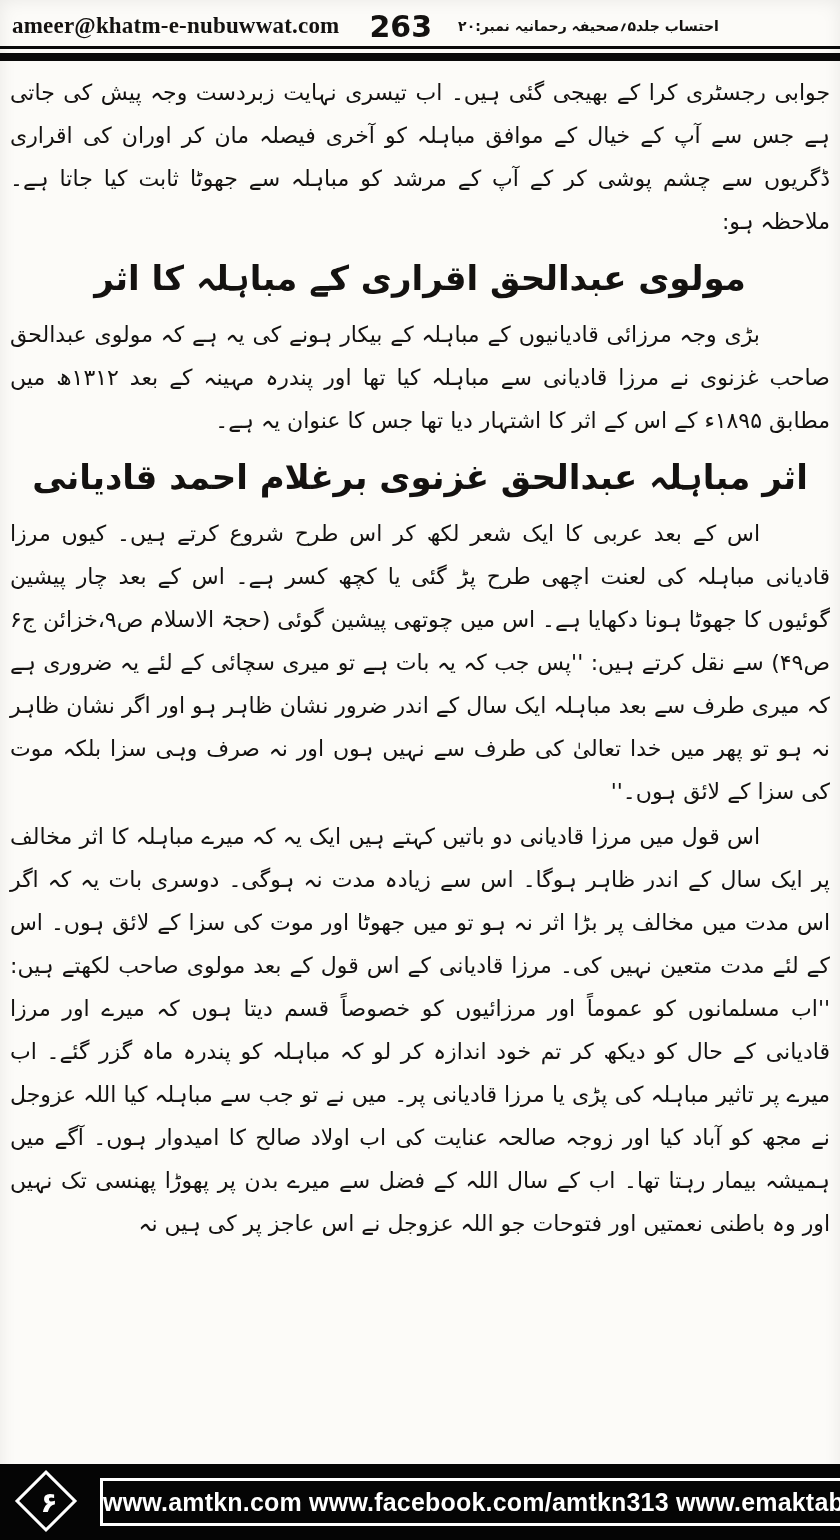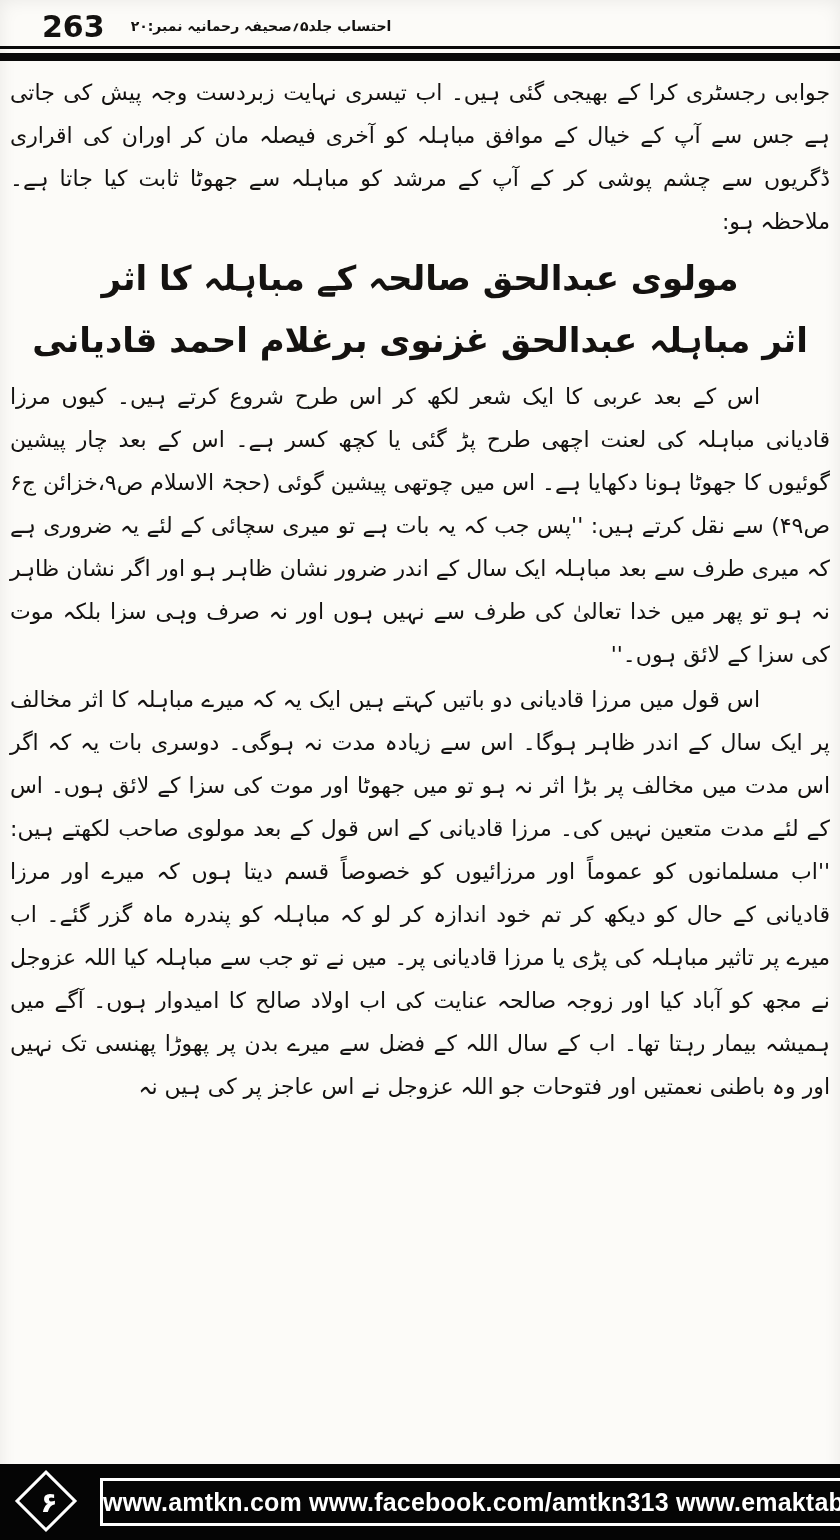--- a/index.html
+++ b/index.html
@@ -110,32 +110,34 @@
     white-space: nowrap; direction: ltr;
     font-family: "Liberation Sans", sans-serif;
   }
 </style>
 </head>
 <body>
 
 <div class="page">
 
   <header class="header">
+    <div class="h-email">ameer@khatm-e-nubuwwat.com</div>
     <div class="h-num">263</div>
     <div class="h-title">احتساب جلد۵؍صحیفہ رحمانیہ نمبر:۲۰</div>
   </header>
 
   <div class="rule">
     <div class="rule-thin"></div>
     <div class="rule-thick"></div>
   </div>
 
   <main class="body">
     <p class="para no-indent">جوابی رجسٹری کرا کے بھیجی گئی ہیں۔ اب تیسری نہایت زبردست وجہ پیش کی جاتی ہے جس سے آپ کے خیال کے موافق مباہلہ کو آخری فیصلہ مان کر اوران کی اقراری ڈگریوں سے چشم پوشی کر کے آپ کے مرشد کو مباہلہ سے جھوٹا ثابت کیا جاتا ہے۔ ملاحظہ ہو:</p>
-    <h1 class="heading">مولوی عبدالحق صالحہ کے مباہلہ کا اثر</h1>
+    <h1 class="heading">مولوی عبدالحق اقراری کے مباہلہ کا اثر</h1>
+    <p class="para">بڑی وجہ مرزائی قادیانیوں کے مباہلہ کے بیکار ہونے کی یہ ہے کہ مولوی عبدالحق صاحب غزنوی نے مرزا قادیانی سے مباہلہ کیا تھا اور پندرہ مہینہ کے بعد ۱۳۱۲ھ میں مطابق ۱۸۹۵ء کے اس کے اثر کا اشتہار دیا تھا جس کا عنوان یہ ہے۔</p>
     <h1 class="heading">اثر مباہلہ عبدالحق غزنوی برغلام احمد قادیانی</h1>
     <p class="para">اس کے بعد عربی کا ایک شعر لکھ کر اس طرح شروع کرتے ہیں۔ کیوں مرزا قادیانی مباہلہ کی لعنت اچھی طرح پڑ گئی یا کچھ کسر ہے۔ اس کے بعد چار پیشین گوئیوں کا جھوٹا ہونا دکھایا ہے۔ اس میں چوتھی پیشین گوئی (حجۃ الاسلام ص۹،خزائن ج۶ ص۴۹) سے نقل کرتے ہیں: ''پس جب کہ یہ بات ہے تو میری سچائی کے لئے یہ ضروری ہے کہ میری طرف سے بعد مباہلہ ایک سال کے اندر ضرور نشان ظاہر ہو اور اگر نشان ظاہر نہ ہو تو پھر میں خدا تعالیٰ کی طرف سے نہیں ہوں اور نہ صرف وہی سزا بلکہ موت کی سزا کے لائق ہوں۔''</p>
     <p class="para">اس قول میں مرزا قادیانی دو باتیں کہتے ہیں ایک یہ کہ میرے مباہلہ کا اثر مخالف پر ایک سال کے اندر ظاہر ہوگا۔ اس سے زیادہ مدت نہ ہوگی۔ دوسری بات یہ کہ اگر اس مدت میں مخالف پر بڑا اثر نہ ہو تو میں جھوٹا اور موت کی سزا کے لائق ہوں۔ اس کے لئے مدت متعین نہیں کی۔ مرزا قادیانی کے اس قول کے بعد مولوی صاحب لکھتے ہیں: ''اب مسلمانوں کو عموماً اور مرزائیوں کو خصوصاً قسم دیتا ہوں کہ میرے اور مرزا قادیانی کے حال کو دیکھ کر تم خود اندازہ کر لو کہ مباہلہ کو پندرہ ماہ گزر گئے۔ اب میرے پر تاثیر مباہلہ کی پڑی یا مرزا قادیانی پر۔ میں نے تو جب سے مباہلہ کیا اللہ عزوجل نے مجھ کو آباد کیا اور زوجہ صالحہ عنایت کی اب اولاد صالح کا امیدوار ہوں۔ آگے میں ہمیشہ بیمار رہتا تھا۔ اب کے سال اللہ کے فضل سے میرے بدن پر پھوڑا پھنسی تک نہیں اور وہ باطنی نعمتیں اور فتوحات جو اللہ عزوجل نے اس عاجز پر کی ہیں نہ</p>
   </main>
 
   <footer class="footer">
     <div class="diamond-box">
       <div class="diamond"></div>
       <div class="diamond-num">۶</div>
     </div>

